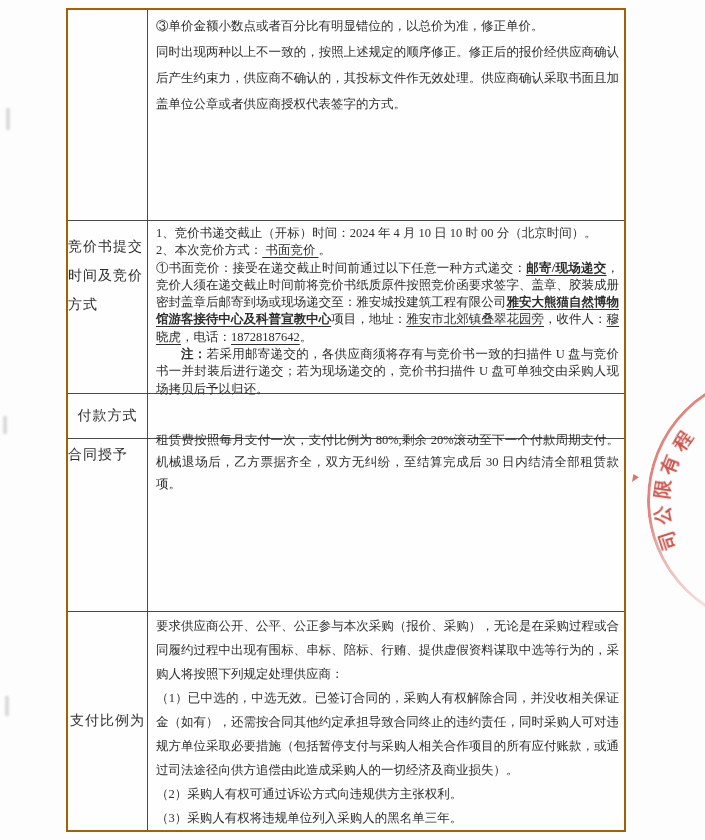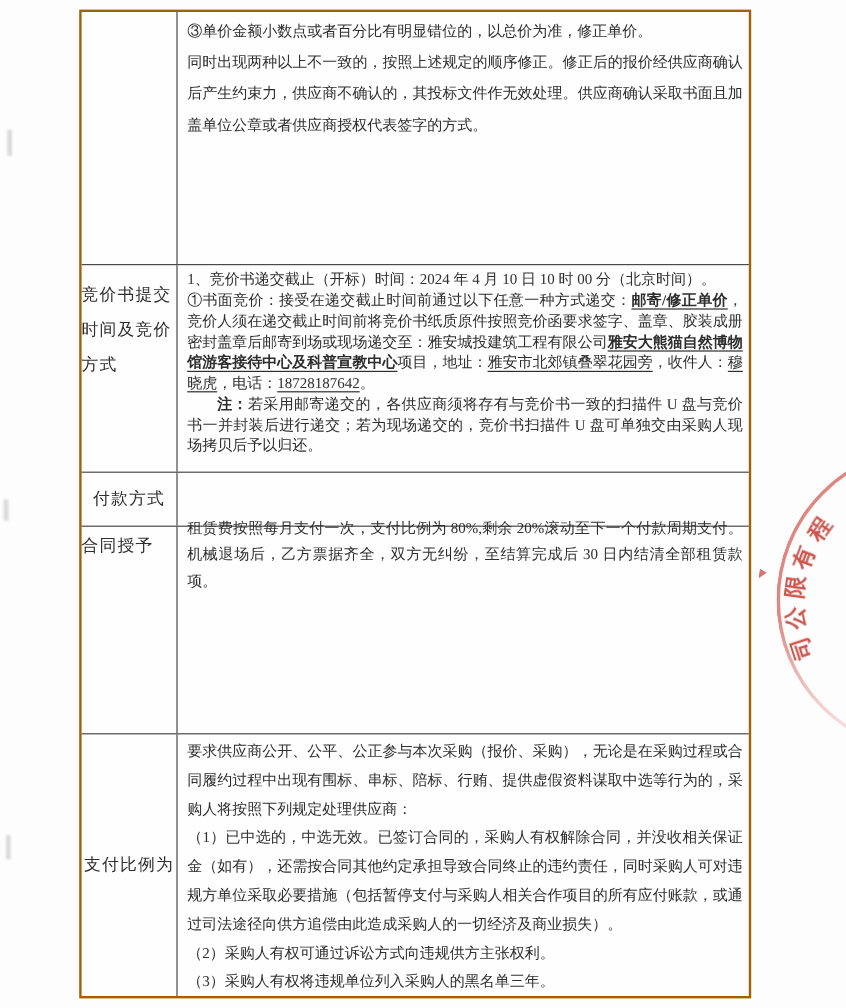--- a/index.html
+++ b/index.html
@@ -91,21 +91,22 @@
         <p>同时出现两种以上不一致的，按照上述规定的顺序修正。修正后的报价经供应商确认后产生约束力，供应商不确认的，其投标文件作无效处理。供应商确认采取书面且加盖单位公章或者供应商授权代表签字的方式。</p>
       </div>
     </div>
 
     <div class="trow r2" style="height:173px">
       <div class="label-cell label-pre">竞价书提交
 时间及竞价
 方式</div>
       <div class="content-cell">
         <p>1、竞价书递交截止（开标）时间：2024 年 4 月 10 日 10 时 00 分（北京时间）。</p>
-        <p><span>①书面竞价：接受在递交截止时间前通过以下任意一种方式递交：</span><span class="bu">邮寄/修正单价</span><span>，竞价人须在递交截止时间前将竞价书纸质原件按照竞价函要求签字、盖章、胶装成册密封盖章后邮寄到场或现场递交至：雅安城投建筑工程有限公司</span><span class="bu">雅安大熊猫自然博物馆游客接待中心及科普宣教中心</span><span>项目，地址：</span><span class="u">雅安市北郊镇叠翠花园旁</span><span>，收件人：</span><span class="u">穆晓虎</span><span>，电话：</span><span class="u">18728187642</span><span>。</span></p>
+        <p><span>2、本次竞价方式：</span><span class="u"> 书面竞价 </span><span>。</span></p>
+        <p><span>①书面竞价：接受在递交截止时间前通过以下任意一种方式递交：</span><span class="bu">邮寄/现场递交</span><span>，竞价人须在递交截止时间前将竞价书纸质原件按照竞价函要求签字、盖章、胶装成册密封盖章后邮寄到场或现场递交至：雅安城投建筑工程有限公司</span><span class="bu">雅安大熊猫自然博物馆游客接待中心及科普宣教中心</span><span>项目，地址：</span><span class="u">雅安市北郊镇叠翠花园旁</span><span>，收件人：</span><span class="u">穆晓虎</span><span>，电话：</span><span class="u">18728187642</span><span>。</span></p>
         <p class="indent"><span class="b">注：</span><span>若采用邮寄递交的，各供应商须将存有与竞价书一致的扫描件 U 盘与竞价书一并封装后进行递交；若为现场递交的，竞价书扫描件 U 盘可单独交由采购人现场拷贝后予以归还。</span></p>
       </div>
     </div>
 
     <div class="trow r3" style="height:45px">
       <div class="label-cell label-center">
         <span>付款方式</span>
       </div>
       <div class="content-cell">
         <p>租赁费按照每月支付一次，支付比例为 80%,剩余 20%滚动至下一个付款周期支付。机械退场后，乙方票据齐全，双方无纠纷，至结算完成后 30 日内结清全部租赁款项。</p>

